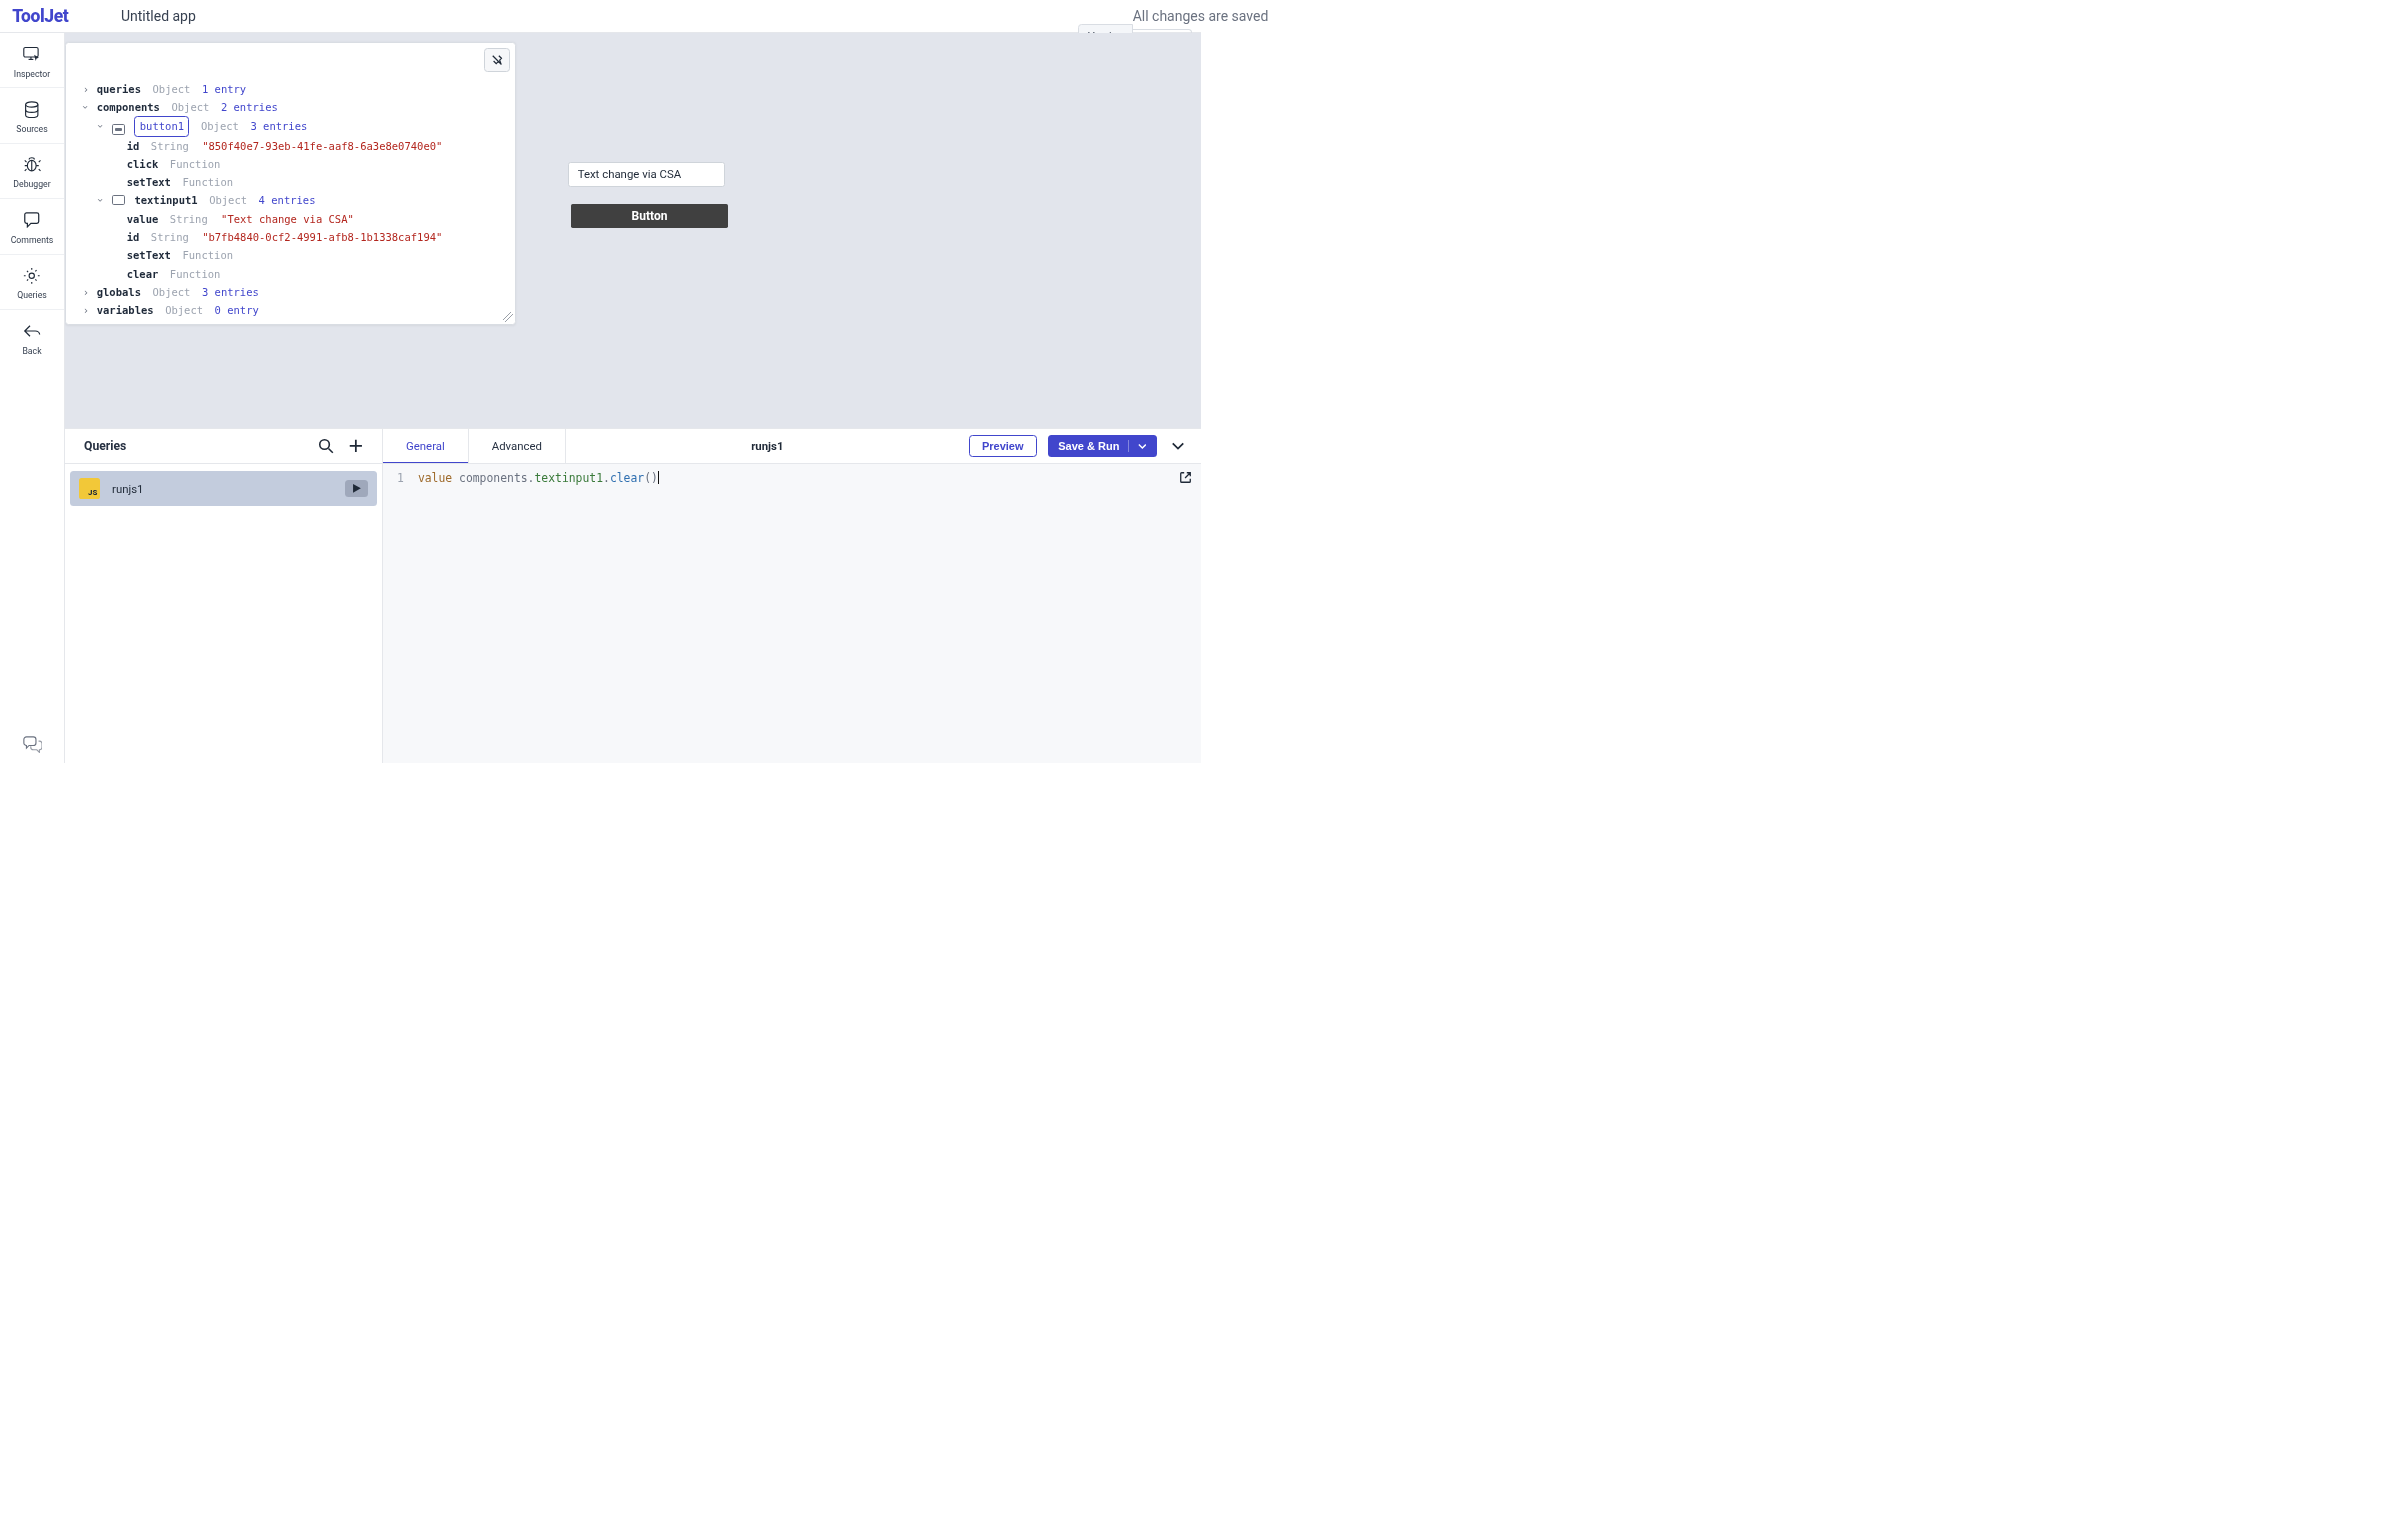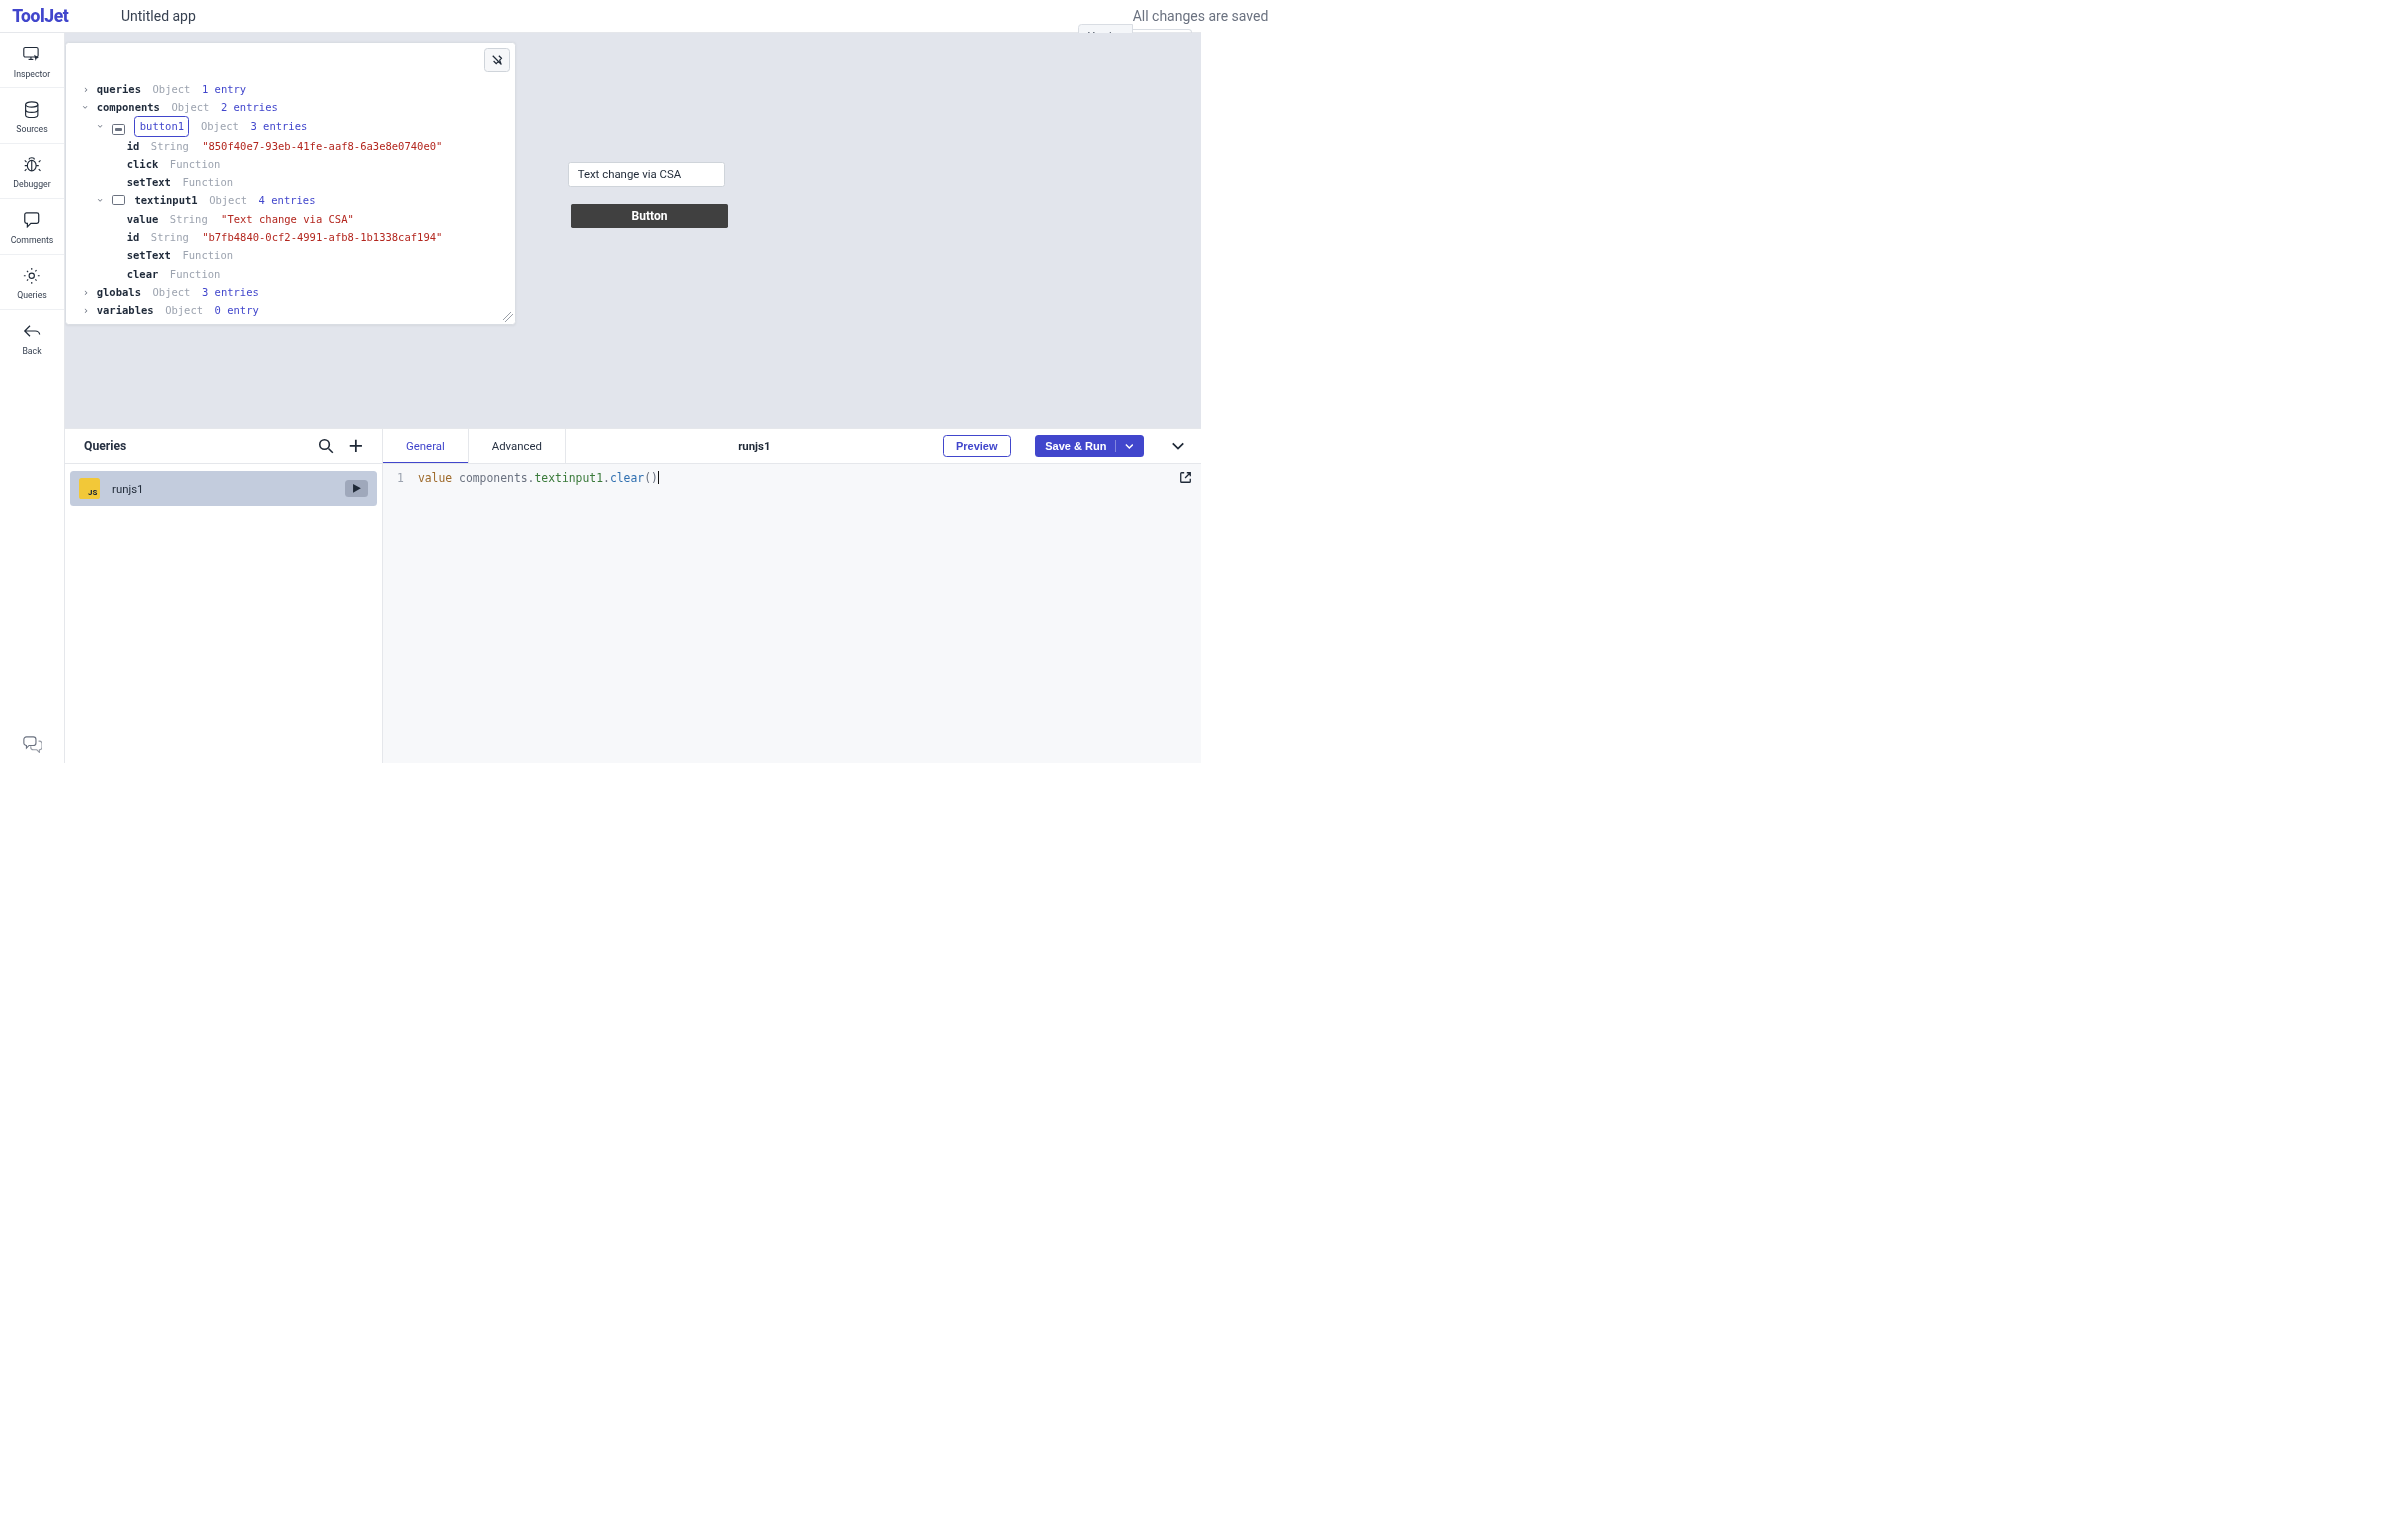--- a/index.html
+++ b/index.html
@@ -131,21 +131,21 @@
 .editor-head {
   height: 35px; border-bottom: 0.9px solid #e5e7eb;
   display: flex; align-items: center;
 }
 .ed-tabs { display: flex; height: 100%; }
 .ed-tab { display: flex; align-items: center; padding: 0 23px; font-size: 11.4px; color: #273142; cursor: pointer; }
 .ed-tab.active { color: #4146cc; border-bottom: 1.7px solid #4146cc; }
 .ed-tab + .ed-tab { border-left: 0.9px solid #e5e7eb; }
 .ed-tab:last-child { border-right: 0.9px solid #e5e7eb; }
 .ed-title { flex: 1; text-align: center; font-size: 11.4px; font-weight: 700; }
-.ed-actions { display: flex; align-items: center; gap: 24px; padding-right: 12.2px; }
+.ed-actions { display: flex; align-items: center; gap: 11px; padding-right: 12.2px; }
 .btn-outline { border: 0.9px solid #4146cc; color: #4146cc; background: #fff; border-radius: 3.5px; padding: 4.4px 12.2px; font-size: 11px; font-weight: 600; cursor: pointer; }
 .btn-primary { background: #4146cc; color: #fff; border: none; border-radius: 3.5px; padding: 5.2px 10.5px; font-size: 11px; font-weight: 700; display: flex; align-items: center; gap: 8.7px; cursor: pointer; }
 .btn-primary .split { width: 0.9px; height: 12.2px; background: rgba(255,255,255,.35); }
 .chev-down-w { width: 8.7px; height: 8.7px; }
 
 .code-area { flex: 1; background: #f7f8fa; position: relative; font-family: ui-monospace, Menlo, monospace; font-size: 11.4px; padding: 7px 12.2px; }
 .code-line { display: flex; gap: 14px; }
 .lineno { color: #9ca3af; width: 8.7px; text-align: right; }
 .tok-kw { color: #9e6a2b; }
 .tok-id { color: #6b7280; }

